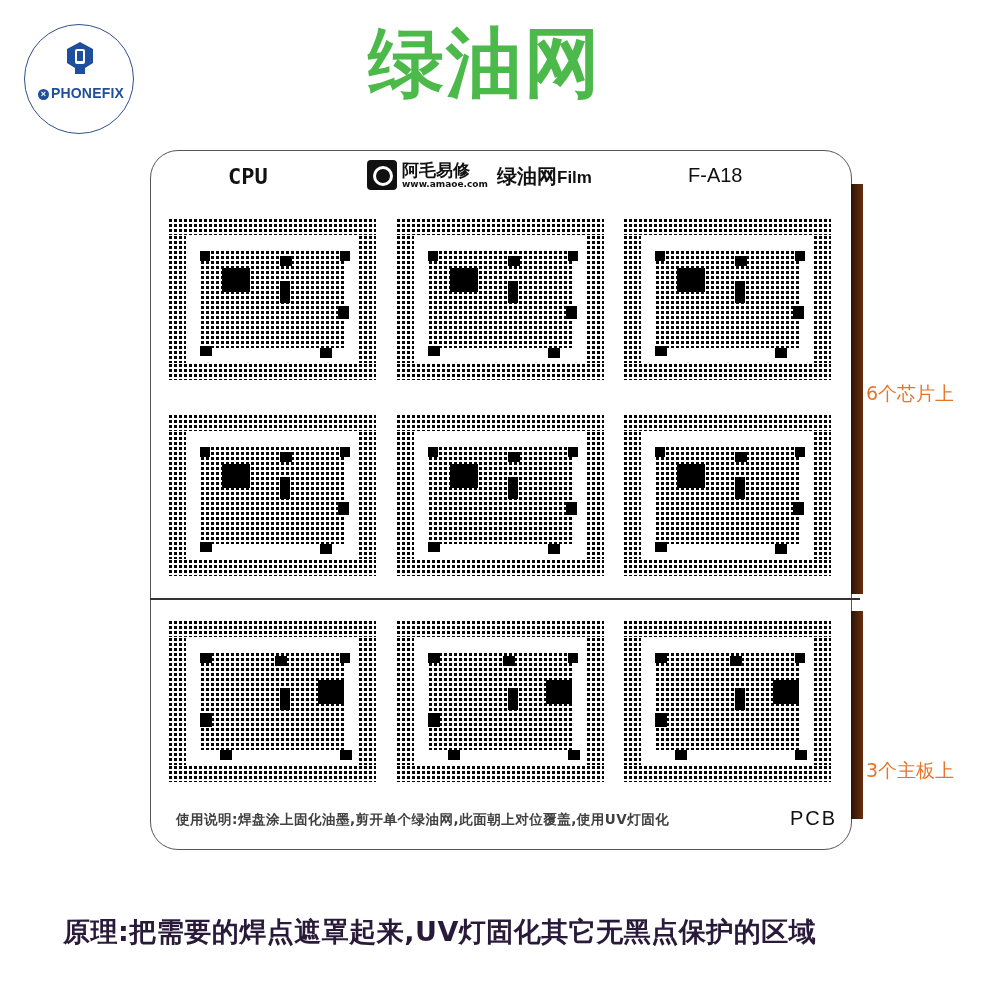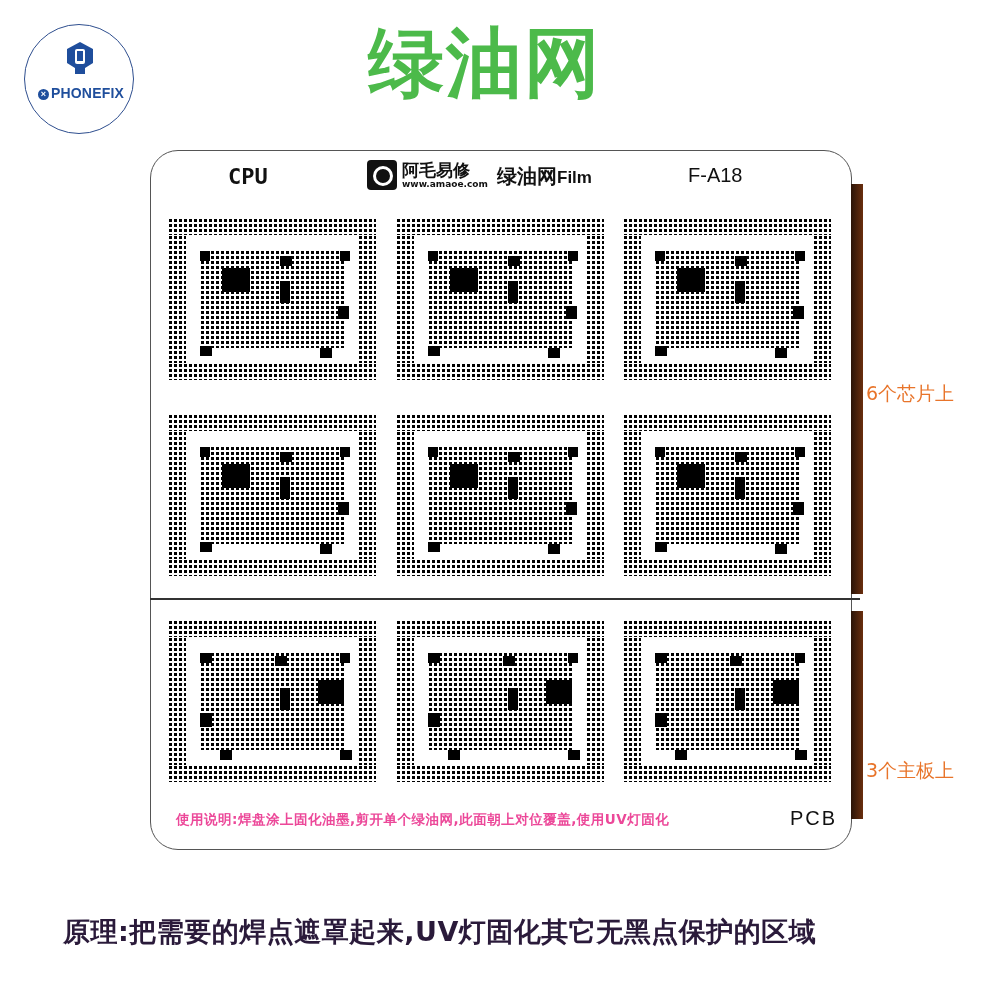--- a/index.html
+++ b/index.html
@@ -28,21 +28,21 @@
   .brand-url { font-size:9px; line-height:10px; color:#111; font-weight:bold; }
   .film { left:497px; top:163px; font-size:20px;font-weight:bold; }
   .film .en { font-family:"Liberation Sans", sans-serif; font-size:17px; }
   .model { left:688px; font-family:"Liberation Sans", sans-serif; font-size:20px; }
   .chip { position:absolute; width:208px; height:162px; }
   .dots { position:absolute; background-image:radial-gradient(circle, #000 1.7px, transparent 1.9px);
           background-size:5px 5px; }
   .pad { position:absolute; background:#000; }
   .side-bar { position:absolute; left:851px; width:12px; background:linear-gradient(90deg,#2a1408,#6a2e0e); }
   .side-label { position:absolute; left:866px; font-size:19px; font-weight:normal; color:#e8742a; }
-  .usage { position:absolute; left:176px; top:811px; font-size:13.5px; font-weight:bold; color:#ec4899; letter-spacing:0.5px; }
+  .usage { position:absolute; left:176px; top:811px; font-size:13.5px; font-weight:bold; color:#404040; letter-spacing:0.5px; }
   .pcb { position:absolute; left:790px; top:807px; font-family:"Liberation Sans", sans-serif; font-size:20px; color:#111; letter-spacing:2px; }
   .principle { position:absolute; left:63px; top:914px; font-size:27px; font-weight:bold; color:#2a1a3a; letter-spacing:0.5px; }
 </style>
 </head>
 <body>
 
 <div class="logo-circle">
   <svg class="logo-badge" viewBox="0 0 30 34">
     <path d="M15 1 L28 8 L28 22 L20 27 L20 33 L10 33 L10 27 L2 22 L2 8 Z" fill="#1f4e9c"></path>
     <rect x="10" y="8" width="10" height="15" rx="2" fill="#fff"></rect>

